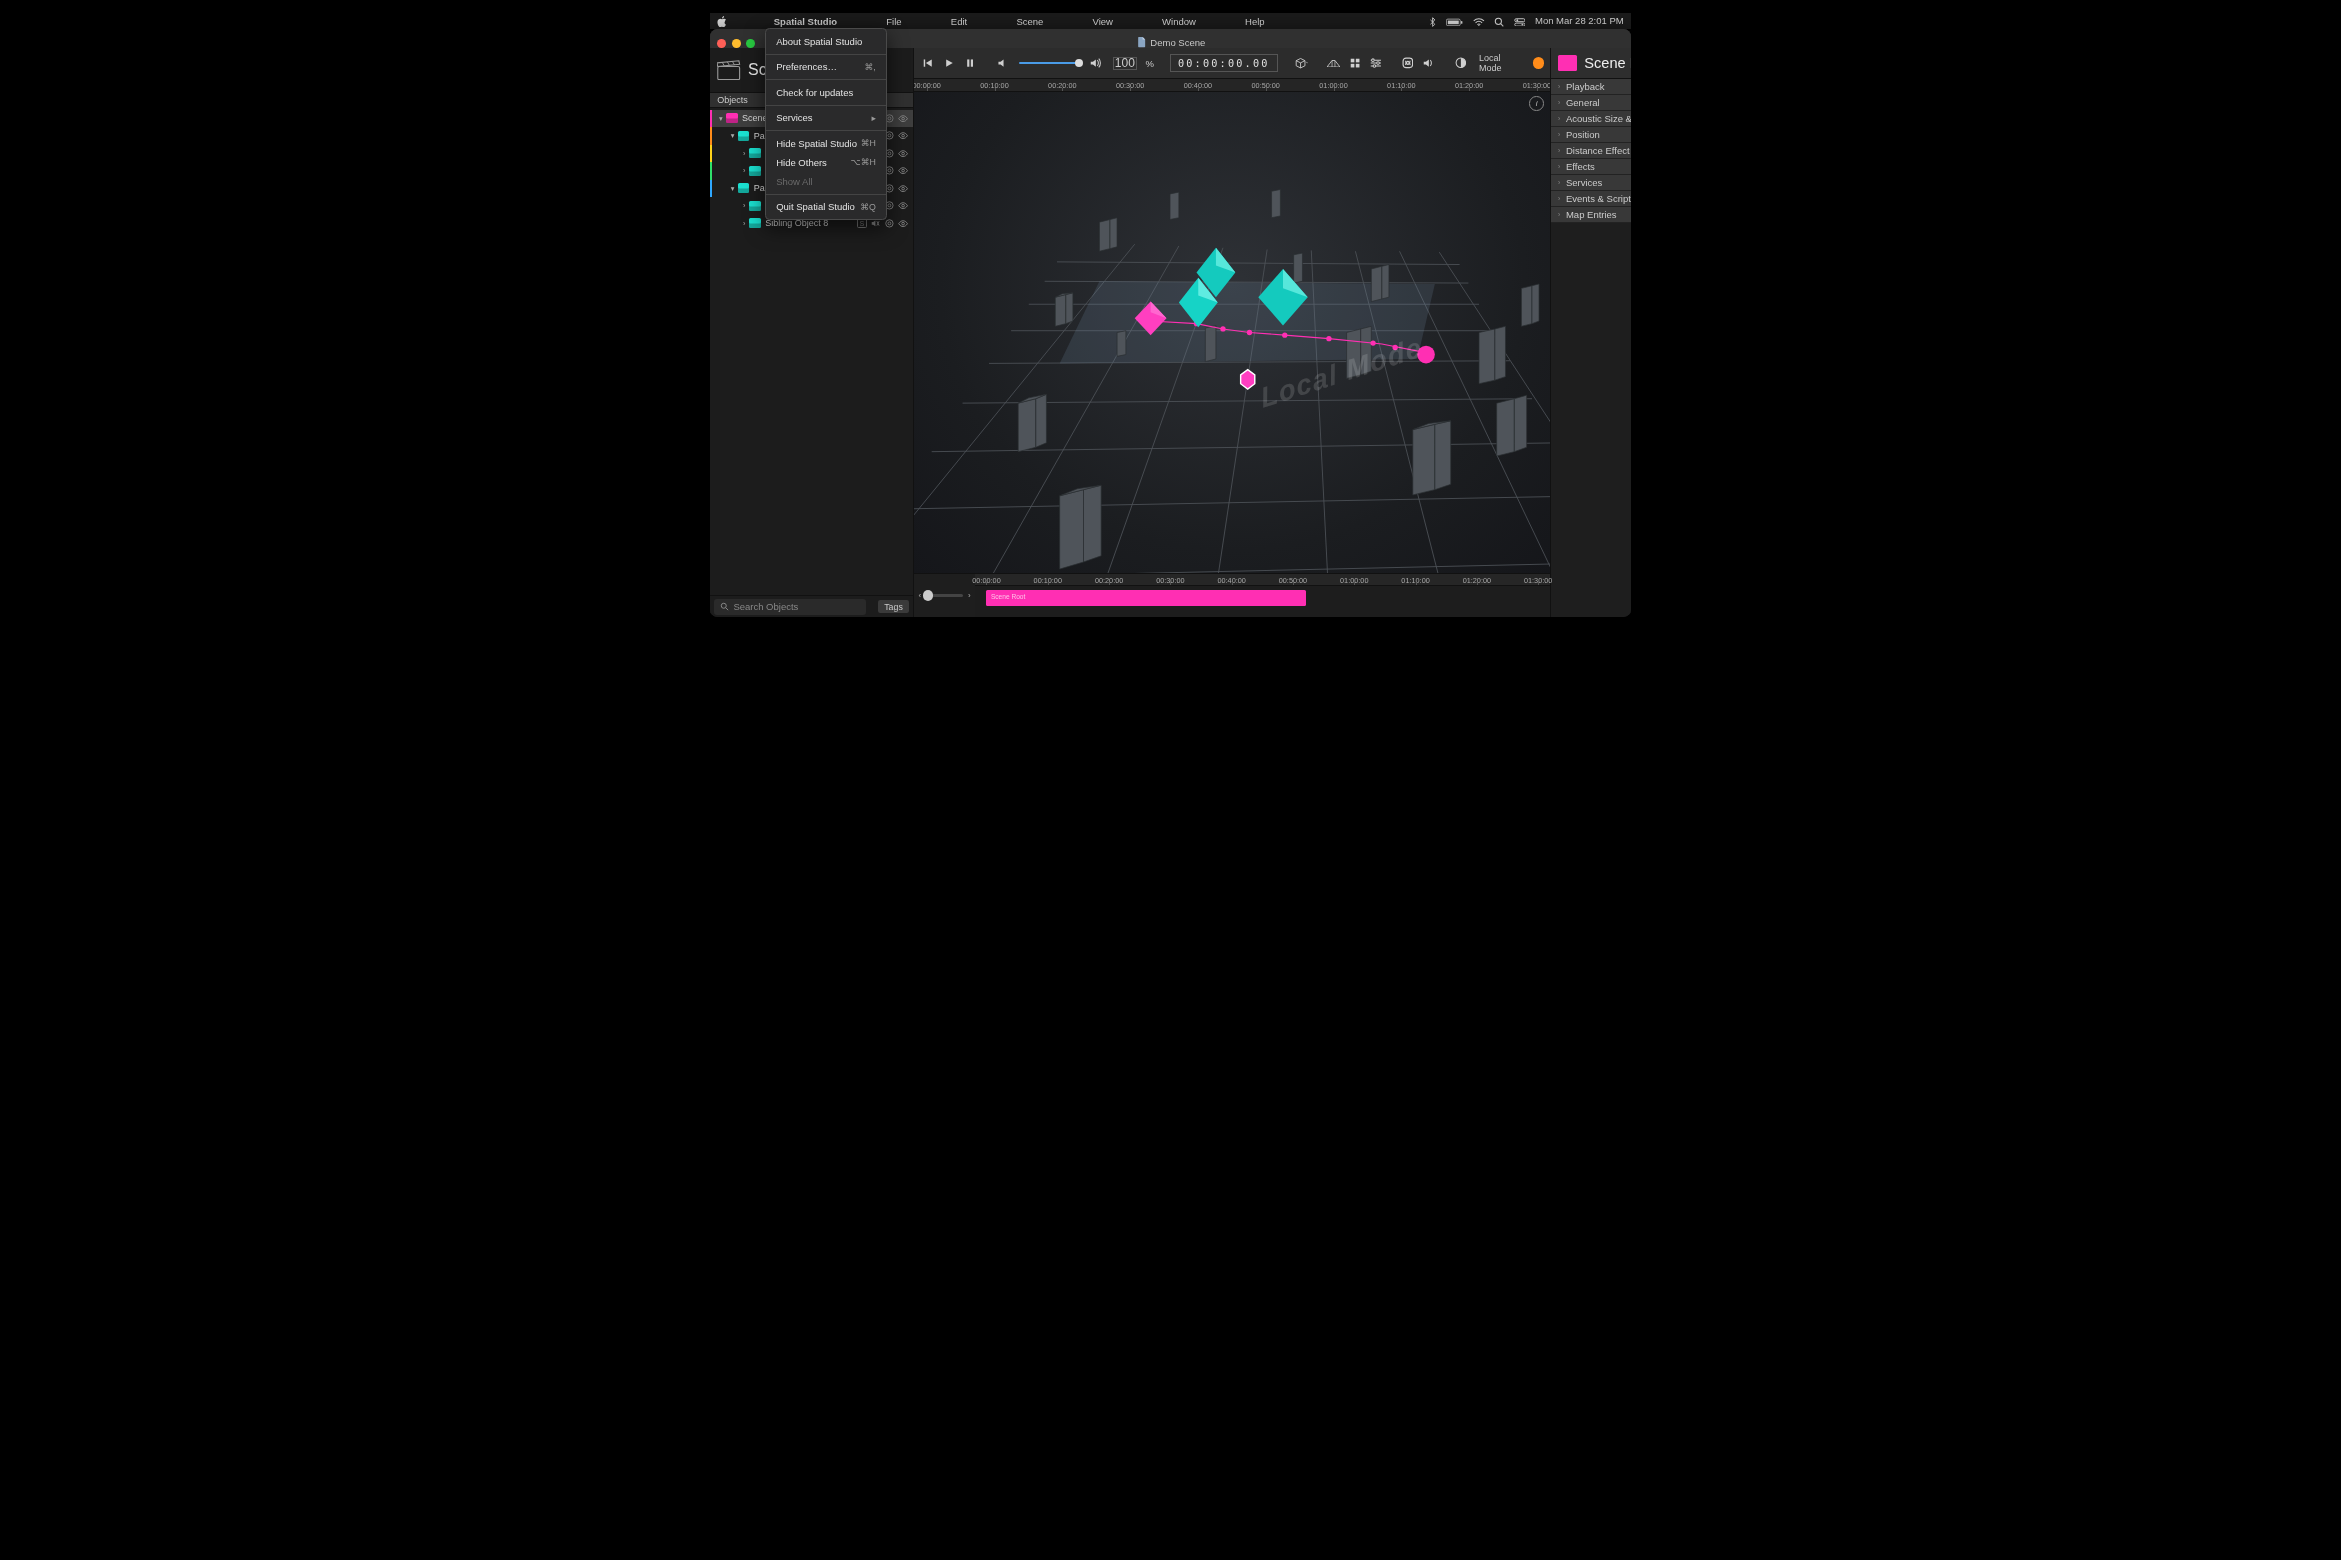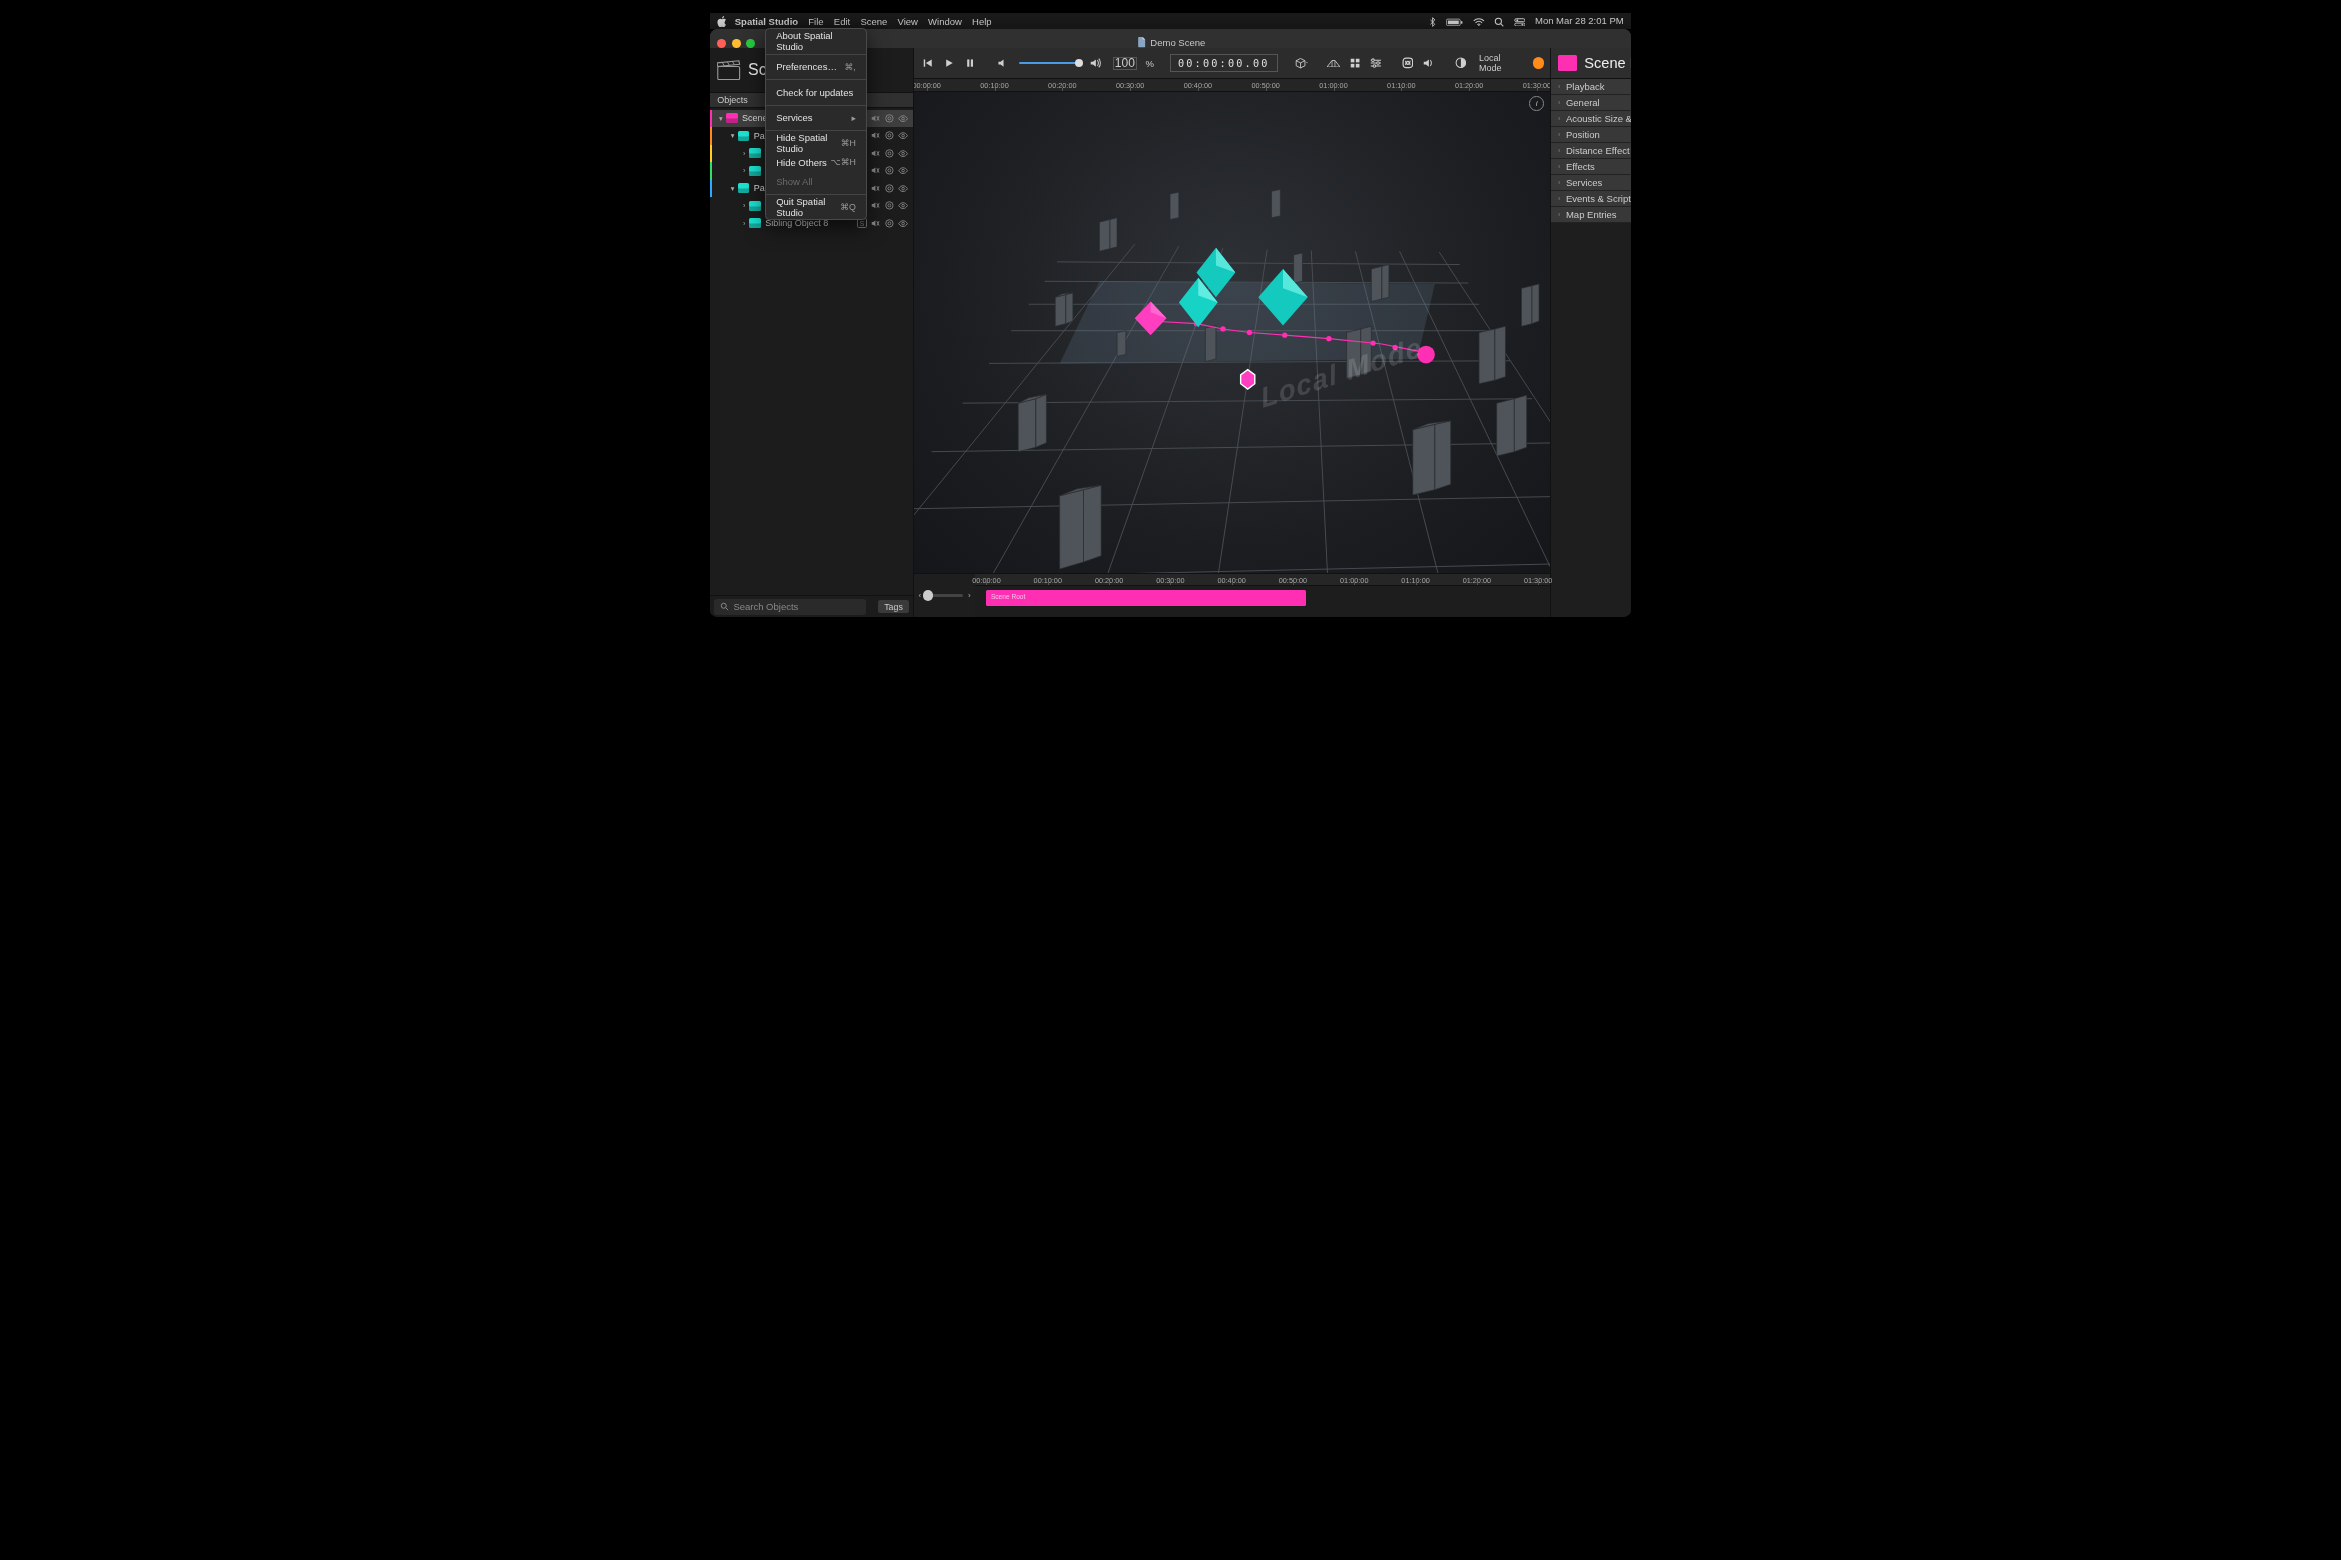--- a/index.html
+++ b/index.html
@@ -2,21 +2,21 @@
 <html><head>
 <meta charset="utf-8">
 <style>
 * { margin: 0; padding: 0; box-sizing: border-box; font-family: -apple-system, "Helvetica Neue", Arial, sans-serif; font-size: 9.5px; }
 html, body { width: 100%; height: 100%; background: #000; color: #cbcbcb; }
 .canvas { position: relative; width: 983px; height: 656px; margin: 0 auto; background: #000; overflow: hidden; }
 
 
 .mac-bar { position: absolute; top: 13px; left: 31px; right: 31px; height: 16px; background: #1b1b1b; display: flex; align-items: center; padding: 0 7.3px; font-size: 9px; color: #d7d7d7; }
 .mac-bar .apple { width: 10.2px; margin-right: 7.3px; }
-.mac-bar .menu-item { margin-right: 10.2px; cursor: default; }
+.mac-bar .menu-item { margin-right: 10.2px; cursor: default; margin-left: 39px; }
 .mac-bar .menu-item.active { font-weight: 600; }
 .mac-bar .spacer { flex: 1; }
 .mac-bar .tray { display: flex; align-items: center; gap: 9.5px; font-size: 8.8px; }
 .mac-bar svg { vertical-align: middle; }
 
 
 .window { position: absolute; top: 29px; left: 31px; right: 31px; bottom: 39px; background: #1c1c1c; border-radius: 7.3px; overflow: hidden; display: flex; flex-direction: column; box-shadow: 0 5.8px 22px rgba(0,0,0,.7); }
 
 
 .titlebar { height: 19px; background: #303030; display: flex; align-items: flex-end; position: relative; }
@@ -90,21 +90,21 @@
 .clip-bar span { font-size: 6.6px; color: rgba(255,255,255,.7); padding-left: 4.4px; }
 
 
 .insp-head { height: 31px; background: #2e2e2e; display: flex; align-items: center; padding: 0 7.3px; gap: 7.3px; border-bottom: 0.7px solid #111; }
 .insp-swatch { width: 19px; height: 16px; background: #ff2fb3; border-radius: 1.5px; }
 .insp-title { font-size: 14.6px; color: #eee; font-weight: 400; }
 .insp-row { height: 16px; background: #383838; border-bottom: 0.7px solid #222; display: flex; align-items: center; padding: 0 7.3px; gap: 5.8px; cursor: pointer; font-size: 8.8px; color: #ccc; }
 .insp-row .chev { color: #888; font-size: 6.6px; }
 
 
-.dropdown { position: absolute; top: 28px; left: 86px; width: 102px; background: #2a2a2b; border: 0.7px solid #4a4a4a; border-radius: 4.4px; padding: 2.9px 0; box-shadow: 0 7.3px 20.4px rgba(0,0,0,.6); z-index: 500; }
+.dropdown { position: absolute; top: 28px; left: 86px; width: 122px; background: #2a2a2b; border: 0.7px solid #4a4a4a; border-radius: 4.4px; padding: 2.9px 0; box-shadow: 0 7.3px 20.4px rgba(0,0,0,.6); z-index: 500; }
 .dd-item { height: 19px; display: flex; align-items: center; padding: 0 10.2px; font-size: 9.5px; color: #e3e3e3; justify-content: space-between; cursor: default; }
 .dd-item.disabled { color: #6a6a6a; }
 .dd-item .sc { color: #9a9a9a; font-size: 8.8px; }
 .dd-sep { height: 0.7px; background: #444; margin: 2.9px 0; }
 
 </style>
 </head>
 <body>
 
 <div class="canvas">

